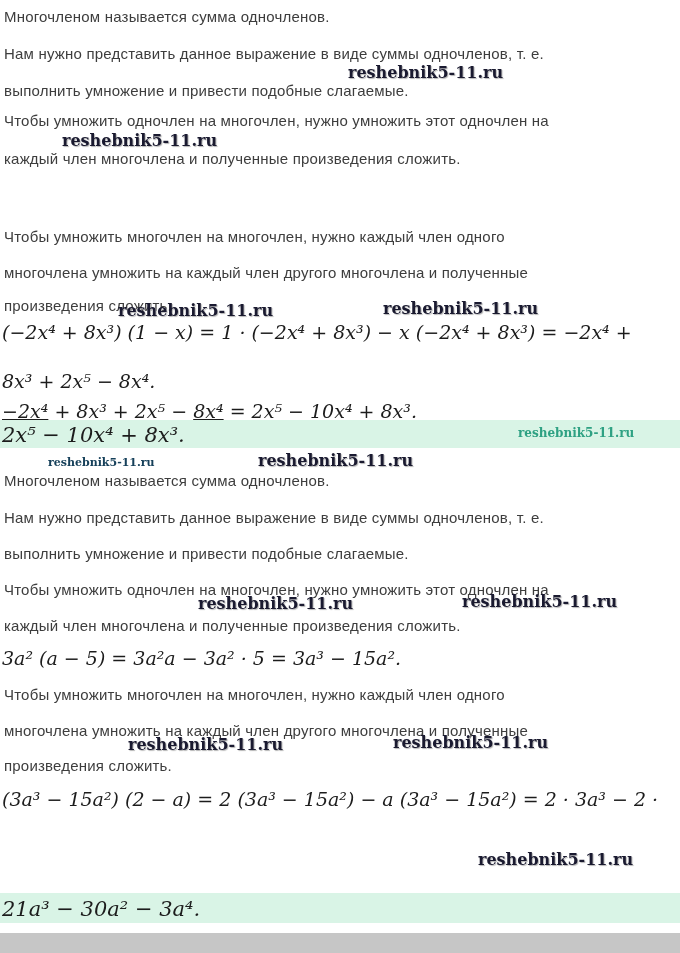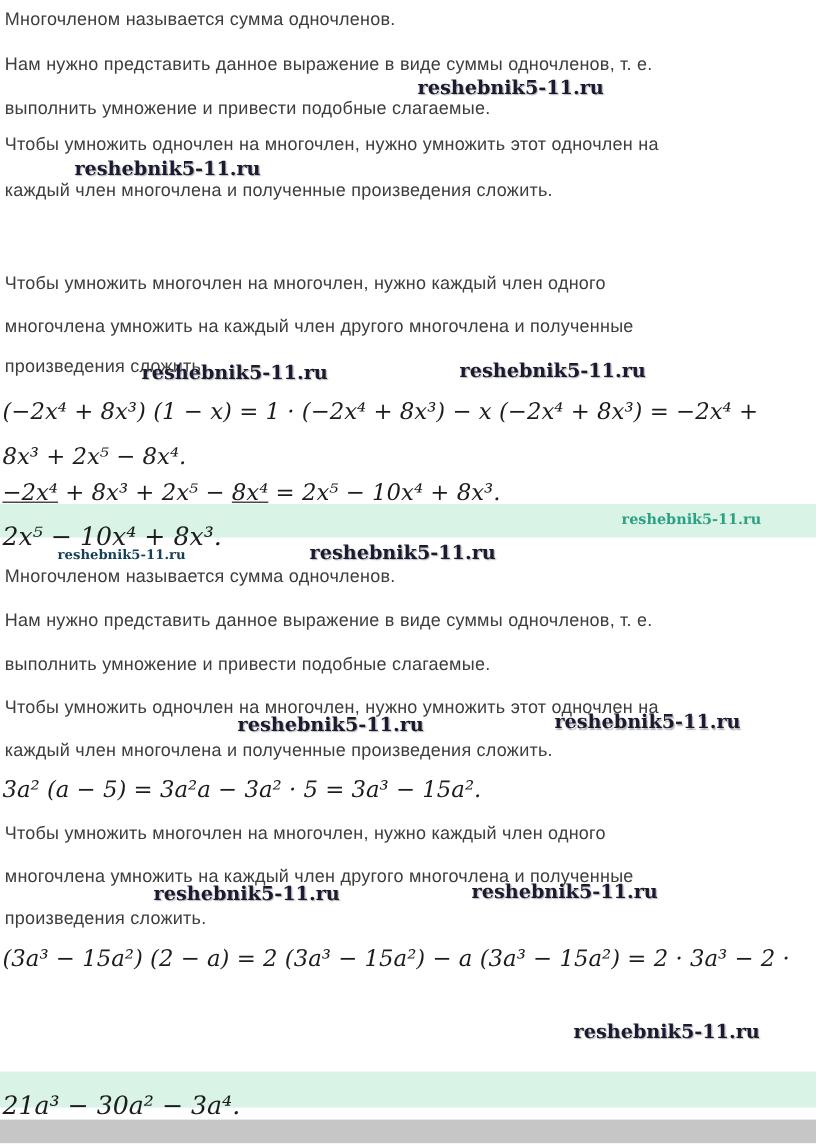--- a/index.html
+++ b/index.html
@@ -20,21 +20,21 @@
   }
   .math {
     position:absolute; left:2px;
     font-family:"DejaVu Serif", serif;
     font-style:italic;
     font-size:19px; line-height:26px;
     color:#1c1c1c;
     white-space:nowrap;
   }
   .math .u { text-decoration:underline;margin-top:47px; }
-  .math.answer { font-size:21px;margin-top:12px; }
+  .math.answer { font-size:21px; }
   .wm {
     position:absolute;
     font-family:"DejaVu Serif", serif;
     font-weight:bold;
     font-size:16px;
     color:var(--wm-dark, #1a1a30);
     text-shadow:1px 1px 1px #b5b5b5;
     white-space:nowrap;
   }
   .wm.teal {
@@ -78,21 +78,21 @@
   <div class="wm" style="left:62px;top:131px">reshebnik5-11.ru</div>
   <div class="txt" style="top:148px">каждый член многочлена и полученные произведения сложить.</div>
 
 
   <div class="txt" style="top:226px">Чтобы умножить многочлен на многочлен, нужно каждый член одного</div>
   <div class="txt" style="top:262px">многочлена умножить на каждый член другого многочлена и полученные</div>
   <div class="txt" style="top:295px">произведения сложить.</div>
   <div class="wm" style="left:118px;top:301px">reshebnik5-11.ru</div>
   <div class="wm" style="left:383px;top:299px">reshebnik5-11.ru</div>
 
-  <div class="math" style="top:330px">(−2x⁴ + 8x³) (1 − x) = 1 · (−2x⁴ + 8x³) − x (−2x⁴ + 8x³) = −2x⁴ +</div>
+  <div class="math" style="top:319px">(−2x⁴ + 8x³) (1 − x) = 1 · (−2x⁴ + 8x³) − x (−2x⁴ + 8x³) = −2x⁴ +</div>
   <div class="math" style="top:368px">8x³ + 2x⁵ − 8x⁴.</div>
 
   <div class="math" style="top:398px"><span class="u">−2x⁴</span><span> + 8x³ + 2x⁵ − </span><span class="u">8x⁴</span><span> = 2x⁵ − 10x⁴ + 8x³.</span></div>
 
   <div class="band" style="top:420px;height:28px"></div>
   <div class="math answer" style="top:422px">2x⁵ − 10x⁴ + 8x³.</div>
   <div class="wm teal" style="left:518px;top:426px">reshebnik5-11.ru</div>
 
   <div class="wm small" style="left:48px;top:456px">reshebnik5-11.ru</div>
   <div class="wm" style="left:258px;top:451px">reshebnik5-11.ru</div>

